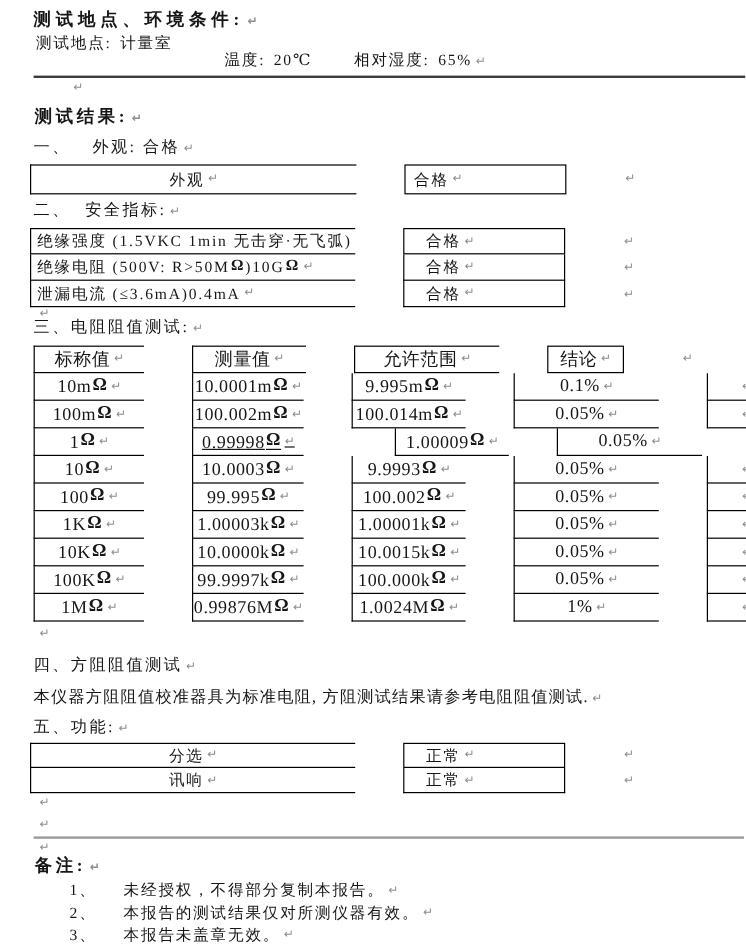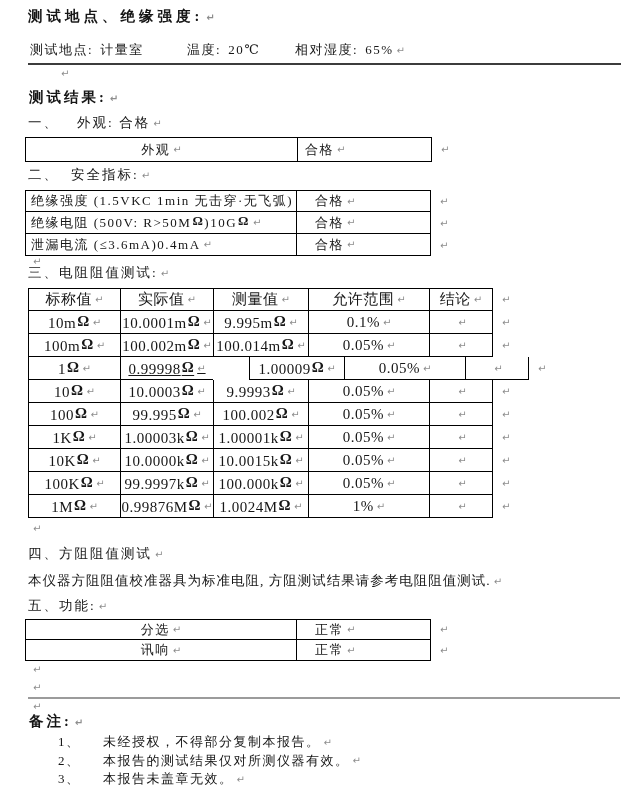--- a/index.html
+++ b/index.html
@@ -14,21 +14,21 @@
   .sec{font-size:13.5px;letter-spacing:2px;}
   .secnum{margin-right:18px;}
   .secnum2{margin-right:12px;}
   .gap8{margin-left:7px;}
   .pm{color:#8d8d8d;font-size:10px;letter-spacing:0;margin-left:3px;
       font-family:"DejaVu Sans",sans-serif;}
   .pm::after{content:"\21B5";}
   .rule{height:0;border-top:2px solid #3c3c3c;}
   .rule.light{border-top-color:#9b9b9b;}
   
-  .trow{display:flex;}
+  .trow{display:flex;gap:40px;}
   .tcell{box-sizing:border-box;border-left:1px solid #000;border-bottom:1px solid #000;
          display:flex;align-items:center;overflow:hidden;white-space:nowrap;}
   .trow:first-child > .tcell{border-top:1px solid #000;}
   .tcell.lastcol{border-right:1px solid #000;}
   .tghost{display:flex;align-items:center;width:20px;padding-left:6px;box-sizing:border-box;}
   .al-c{justify-content:center;}
   .al-l5{padding-left:5px;}
   .al-l6{padding-left:7px;}
   .al-l18{padding-left:18px;}
   .res{font-size:15px;letter-spacing:0.5px;}
@@ -36,24 +36,24 @@
   
   .ritem{display:flex;align-items:center;height:18.5px;}
   .rnum{width:45px;flex:none;}
 </style>
 </head>
 <body>
 
 <div class="page">
 
   <div class="abs h1 ttl" style="top:7px;left:28px">
-    <span>测试地点、绝缘强度:</span><span class="pm"></span>
-  </div>
-
-  <div class="abs" style="top:41px;left:30px">
+    <span>测试地点、环境条件:</span><span class="pm"></span>
+  </div>
+
+  <div class="abs" style="top:27px;left:30px">
     <span>测试地点:</span><span class="gap8">计量室</span>
   </div>
   <div class="abs" style="top:41px;left:187px">
     <span>温度:</span><span class="gap8">20℃</span>
   </div>
   <div class="abs" style="top:41px;left:295px">
     <span>相对湿度:</span><span class="gap8">65%</span><span class="pm"></span>
   </div>
 
   <div class="abs rule" style="top:63px;left:28px;width:593px"></div>
@@ -131,24 +131,20 @@
   <span class="abs pm" style="top:256px;left:30px"></span>
 
   <div class="abs sec" style="top:264px;left:28px">
     <span>三、电阻阻值测试:</span><span class="pm"></span>
   </div>
 
   <div class="abs res" style="top:288px;left:28px">
       <div class="trow" style="height: 23px;">
         <div class="tcell al-c" style="width: 92px;">
           <span>标称值</span>
-          <span class="pm"></span>
-        </div>
-        <div class="tcell al-c" style="width: 93px;">
-          <span>实际值</span>
           <span class="pm"></span>
         </div>
         <div class="tcell al-c" style="width: 95px;">
           <span>测量值</span>
           <span class="pm"></span>
         </div>
         <div class="tcell al-c" style="width: 121px;">
           <span>允许范围</span>
           <span class="pm"></span>
         </div>

